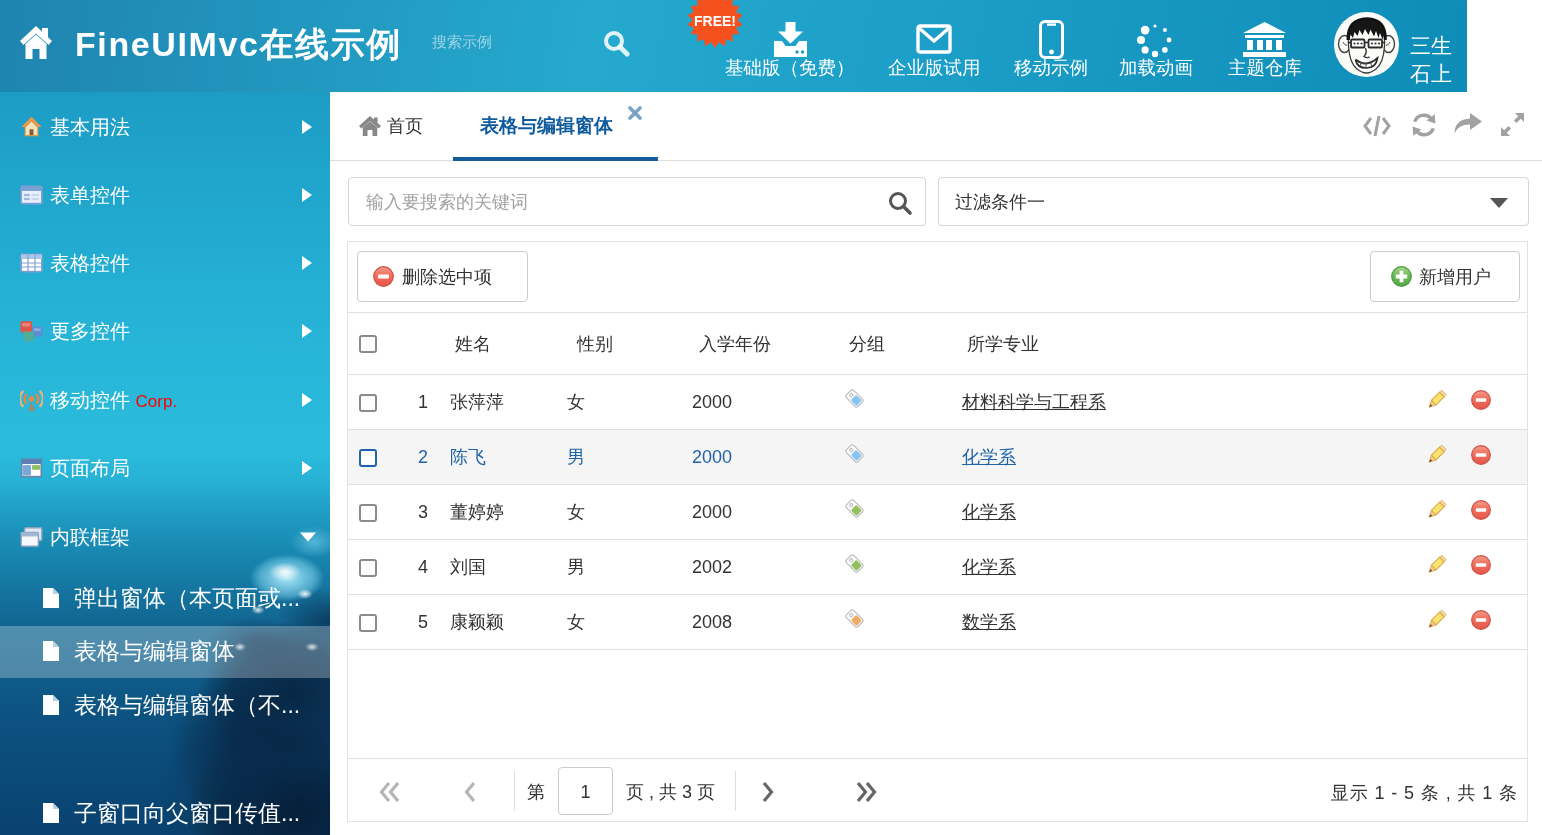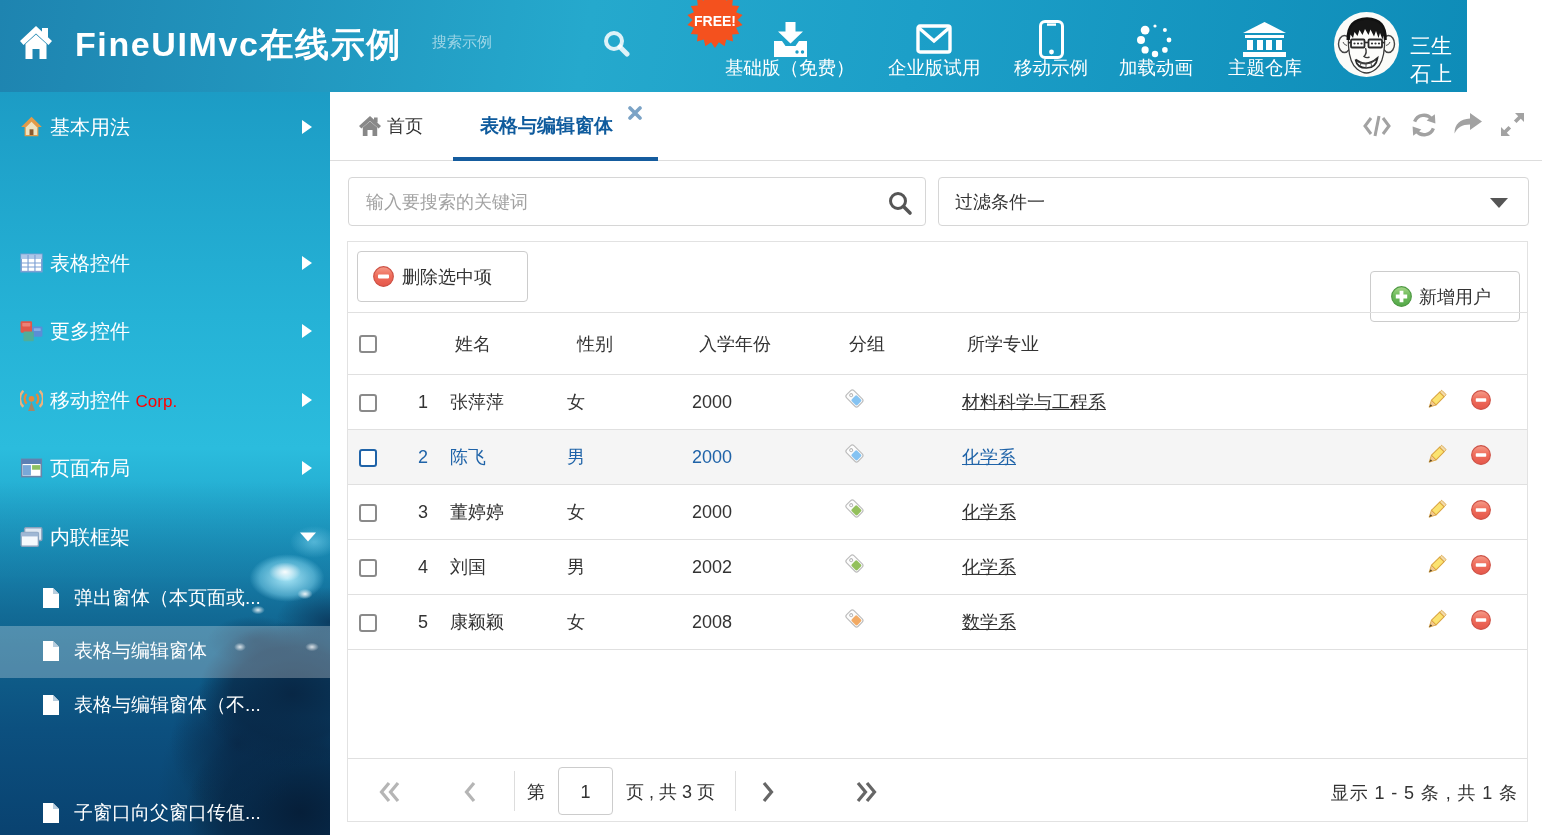--- a/index.html
+++ b/index.html
@@ -36,21 +36,21 @@
       radial-gradient(60px 120px at 205px 320px, rgba(11,62,98,0.8), rgba(11,62,98,0) 80%),
       linear-gradient(180deg, rgba(23,117,159,0) 0%, rgba(19,103,146,0.5) 26%, #10628d 46%, #0c507f 70%, #094270 100%);
   }
   .menu-item { position:absolute; left:0; width:330px; height:40px; color:#fff; font-size:20px; }
   .menu-item .mi-text { position:absolute; left:50px; top:50%; transform:translateY(-50%); white-space:nowrap; }
   .menu-item .mi-icon { position:absolute; left:20px; top:50%; transform:translateY(-50%); width:23px; height:23px; }
   .menu-arrow-r { position:absolute; left:302px; top:50%; transform:translateY(-50%); width:0; height:0;
     border-top:7px solid transparent; border-bottom:7px solid transparent; border-left:10px solid #fff; }
   .menu-arrow-d { position:absolute; left:300px; top:50%; transform:translateY(-50%); width:0; height:0;
     border-left:8px solid transparent; border-right:8px solid transparent; border-top:9px solid #fff; }
-  .sub-item { position:absolute; left:0; width:330px; height:40px; color:#fff; font-size:19px;text-align:right; }
+  .sub-item { position:absolute; left:0; width:330px; height:40px; color:#fff; font-size:23px;text-align:right; }
   .sub-item .si-text { position:absolute; left:74px; top:50%; transform:translateY(-50%); white-space:nowrap; }
   .sub-item .si-icon { position:absolute; left:42px; top:50%; transform:translateY(-50%); }
   #hl-band { position:absolute; left:0; top:534px; width:330px; height:52px; background:rgba(255,255,255,0.27); }
 
   
   #content { position:absolute; left:330px; top:92px; width:1212px; height:743px; background:#fff; }
   #tabstrip { position:absolute; left:0; top:0; width:1212px; height:69px; border-bottom:1px solid #ddd; }
   #tab-home { position:absolute; left:57px; top:22px; font-size:18px; color:#333; }
   #tab-active { position:absolute; left:150px; top:21px; font-size:19px; color:#0f5b9d; font-weight:bold; }
   #tab-underline { position:absolute; left:123px; top:65px; width:205px; height:4px; background:#155c9e; }
@@ -61,21 +61,21 @@
   #searchbox .ph { position:absolute; left:17px; top:12px; font-size:18px; color:#a2a2a2; }
   #filterbox { left:608px; width:591px; }
   #filterbox .tx { position:absolute; left:16px; top:12px; font-size:18px; color:#333; }
   #filterbox .caret { position:absolute; right:20px; top:20px; width:0; height:0;
     border-left:9px solid transparent; border-right:9px solid transparent; border-top:10px solid #555; }
 
   
   #grid { position:absolute; left:17px; top:149px; width:1181px; height:581px; border:1px solid #e2e2e2; }
   .btn { position:absolute; top:9px; height:51px; border:1px solid #ccc; border-radius:4px; background:#fff; font-size:18px; color:#333; }
   #btn-del { left:9px; width:171px; }
-  #btn-add { left:1022px; width:150px;margin-top:20px; }
+  #btn-add { left:1022px; width:150px; }
   .btn .btxt { position:absolute; top:13px; white-space:nowrap; }
 
   table#tbl { position:absolute; left:0; top:70px; width:1179px; border-collapse:collapse; table-layout:fixed; }
   #tbl td, #tbl th { border-top:1px solid #e0e0e0; padding:0; font-size:18px; font-weight:normal; color:#333; text-align:left; vertical-align:middle; }
   #tbl .hrow { height:62px; }
   #tbl .drow { height:55px; }
   #tbl tr.last td { border-bottom:1px solid #e0e0e0; }
   #tbl .num { text-align:right; padding-right:6px; }
   .cb { display:inline-block; width:18px; height:18px; border:2px solid #8a8a8a; border-radius:3px; background:#fff; margin-left:11px; vertical-align:middle; }
   .cb.sel { border-color:#1f63a8; }
@@ -180,20 +180,32 @@
 
 <div id="sidebar">
   <div id="water"></div>
   <div class="menu-item" style="top:15px;">
     <svg class="mi-icon" viewBox="0 0 20 20">
         <path d="M10 1 L19 10 H16 V18 H4 V10 H1 Z" fill="#e19a49"></path>
         <path d="M5 10.5 L10 5.5 L15 10.5 V17 H5 Z" fill="#efe3c0"></path>
         <rect x="8.3" y="12" width="3.4" height="5" fill="#8a5a30"></rect>
       </svg>
     <span class="mi-text">基本用法</span>
+      <span class="menu-arrow-r"></span>
+    </div>
+  <div class="menu-item" style="top:83px;">
+    <svg class="mi-icon" viewBox="0 0 20 20">
+        <rect x="1" y="2.5" width="18" height="15" rx="1.5" fill="#e9f0fb" stroke="#7c9fd3" stroke-width="1.4"></rect>
+        <rect x="1" y="2.5" width="18" height="4" fill="#7c9fd3"></rect>
+        <rect x="3.5" y="9" width="5" height="2" fill="#9db9e0"></rect>
+        <rect x="3.5" y="12.5" width="5" height="2" fill="#9db9e0"></rect>
+        <rect x="10" y="9" width="6.5" height="2" fill="#c8d8ef"></rect>
+        <rect x="10" y="12.5" width="6.5" height="2" fill="#c8d8ef"></rect>
+      </svg>
+    <span class="mi-text">表单控件</span>
       <span class="menu-arrow-r"></span>
     </div>
   <div class="menu-item" style="top:151px;">
     <svg class="mi-icon" viewBox="0 0 20 20">
         <rect x="1" y="2.5" width="18" height="15" fill="#fff" stroke="#7c9fd3" stroke-width="1.4"></rect>
         <rect x="1" y="2.5" width="18" height="4" fill="#aec7e8"></rect>
         <line x1="7" y1="3" x2="7" y2="17" stroke="#7c9fd3"></line>
         <line x1="13" y1="3" x2="13" y2="17" stroke="#7c9fd3"></line>
         <line x1="1" y1="10" x2="19" y2="10" stroke="#7c9fd3"></line>
         <line x1="1" y1="13.5" x2="19" y2="13.5" stroke="#7c9fd3"></line>

